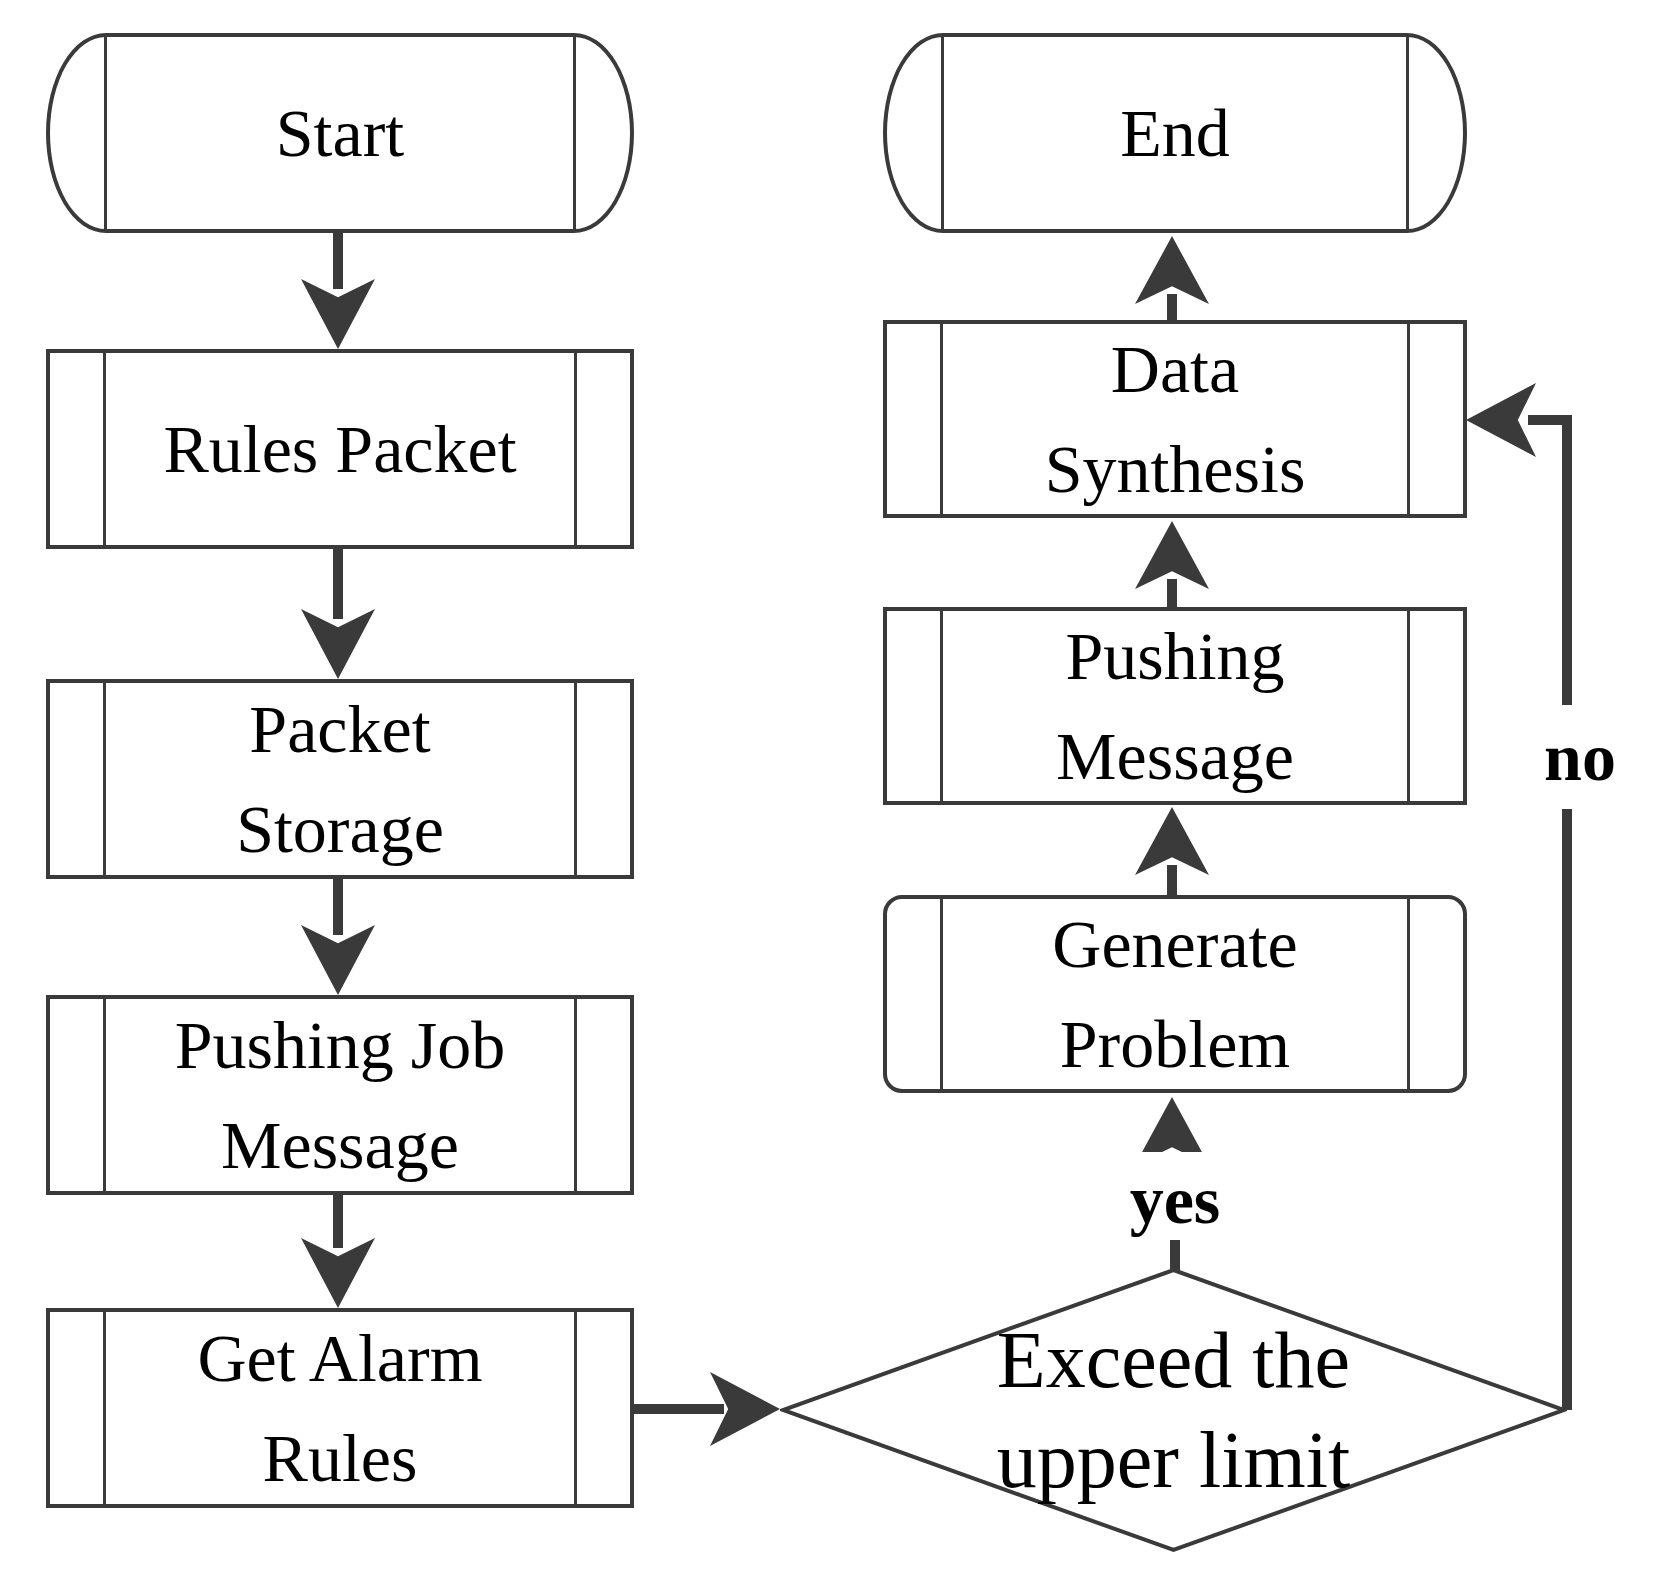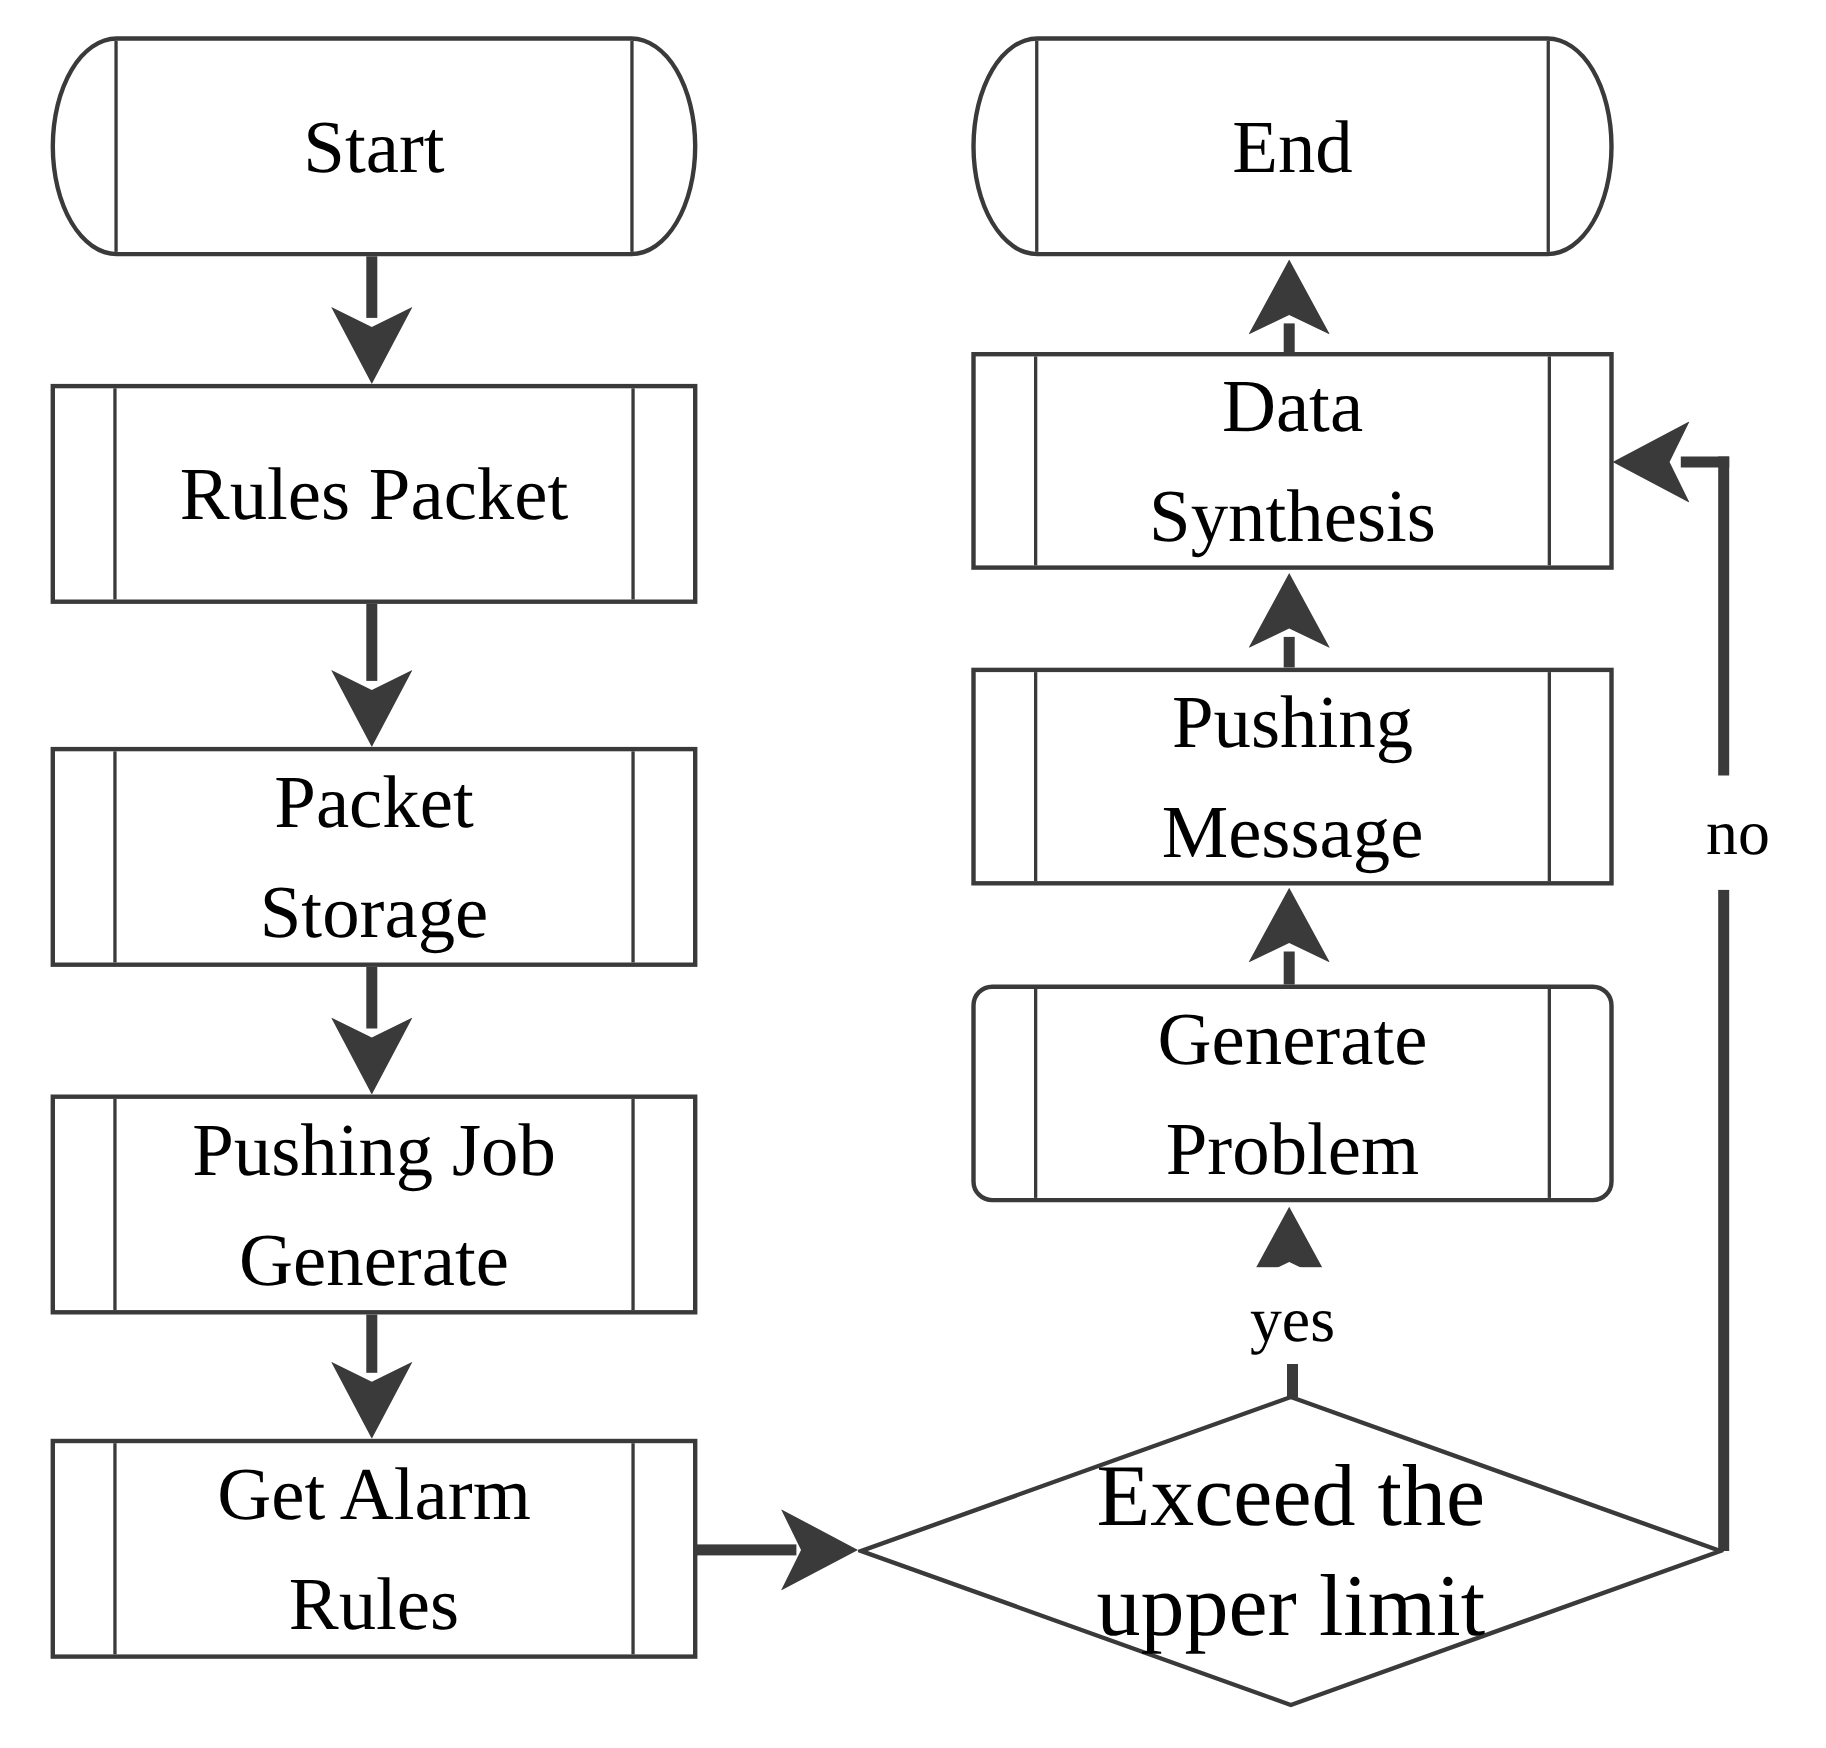--- a/index.html
+++ b/index.html
@@ -49,23 +49,24 @@
   .shaft-v{position:absolute;width:10px;background:var(--stroke);}
   .shaft-h{position:absolute;height:10px;background:var(--stroke);}
   .head{position:absolute;background:var(--stroke);}
   .head-down{width:74px;height:70px;clip-path:polygon(0% 0%,50% 26%,100% 0%,50% 100%);}
   .head-up{width:74px;height:68px;clip-path:polygon(50% 0%,100% 100%,50% 74%,0% 100%);}
   .head-right{width:70px;height:74px;clip-path:polygon(0% 0%,26% 50%,0% 100%,100% 50%);}
   .head-left{width:70px;height:74px;clip-path:polygon(100% 0%,74% 50%,100% 100%,0% 50%);}
   .edge-label{
     position:absolute;
     display:flex;align-items:center;justify-content:center;
-    font-size:58px;line-height:100px;
+    font-size:68px;line-height:100px;
     background:var(--bg);
     color:var(--text);
+    font-weight:bold;
   }
   
   .diamond-svg{position:absolute;left:780px;top:1267px;width:787px;height:286px;}
   .diamond-label{
     position:absolute;left:780px;top:1267px;width:787px;height:286px;
     display:flex;align-items:center;justify-content:center;
     white-space:pre-line;
     font-size:80px;line-height:100px;
     color:var(--text);
   }
@@ -100,21 +101,21 @@
 Storage</div>
   </div>
 
   <div class="shaft-v" style="left:333px;top:879px;height:56px;"></div>
   <div class="head head-down" style="left:301px;top:925px;"></div>
 
   <div class="node" style="left:46px;top:995px;width:588px;height:200px;">
     <span class="sub-line left"></span>
     <span class="sub-line right"></span>
     <div class="node-label">Pushing Job
-Generate</div>
+Message</div>
   </div>
 
   <div class="shaft-v" style="left:333px;top:1195px;height:53px;"></div>
   <div class="head head-down" style="left:301px;top:1238px;"></div>
 
   <div class="node" style="left:46px;top:1308px;width:588px;height:200px;">
     <span class="sub-line left"></span>
     <span class="sub-line right"></span>
     <div class="node-label">Get Alarm
 Rules</div>

